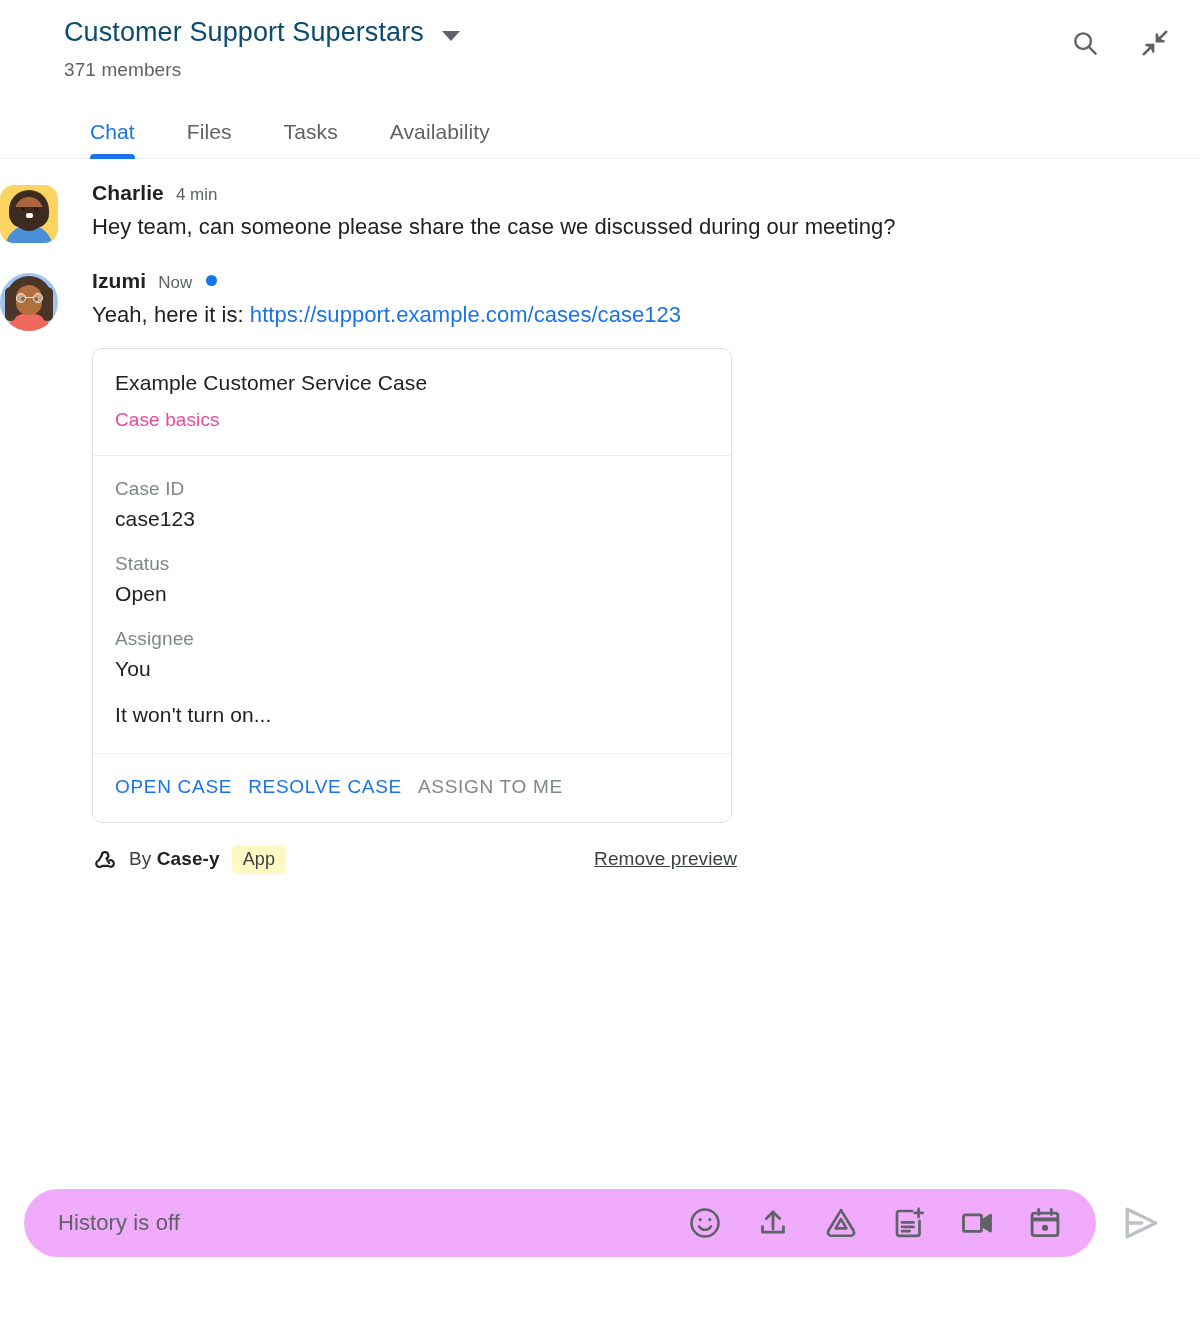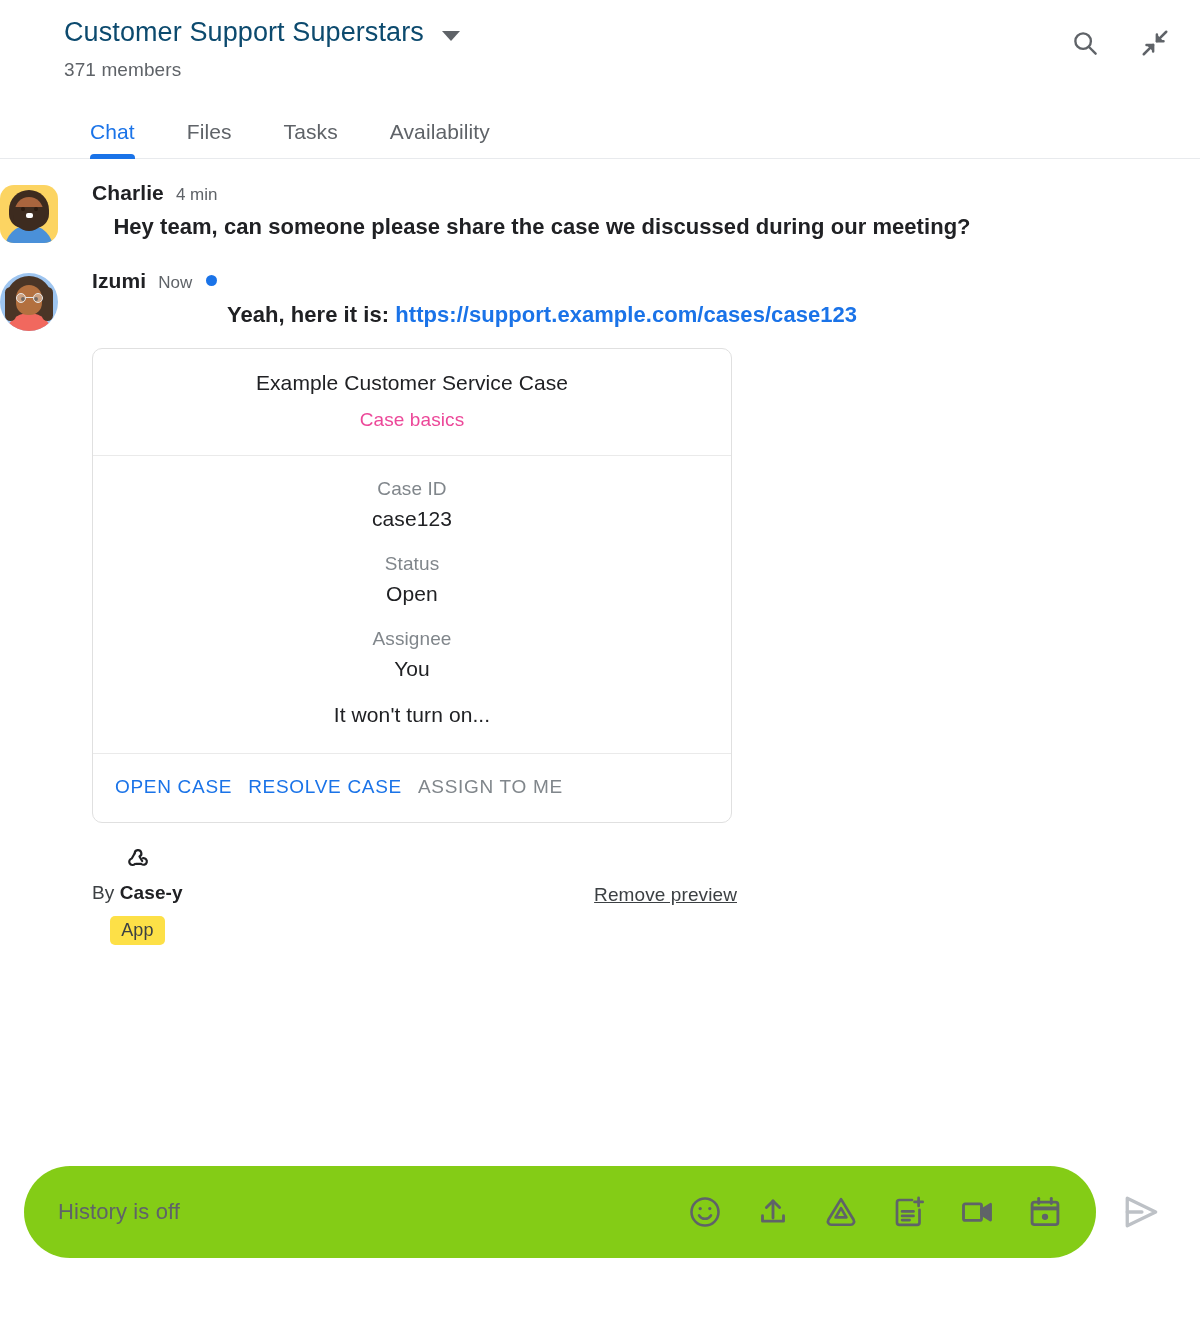--- a/index.html
+++ b/index.html
@@ -89,21 +89,20 @@
     left: 26px; right: 26px;
     bottom: -1px;
     height: 5px;
     background: #1a73e8;
     border-radius: 4px 4px 0 0;
   }
 
   
   .messages {
     padding: 22px 12px 0 0;
-    text-align: center;
   }
   .message {
     display: flex;
     align-items: flex-start;
     padding: 0 0 0 92px;
     position: relative;
     margin-bottom: 26px;
   }
   .msg-body { flex: 1; min-width: 0; }
 
@@ -130,21 +129,20 @@
     display: inline-block;
     align-self: center;
     margin-left: 2px;
   }
   .msg-text {
     font-size: 22px;
     line-height: 1.42;
     color: #202124;
     max-width: 900px;
     letter-spacing: 0.05px;
-    font-weight: bold;
   }
   .msg-link {
     color: #1a73e8;
     text-decoration: none;
     cursor: pointer;
   }
 
   
   .card {
     margin-top: 18px;
@@ -206,30 +204,29 @@
   .attribution {
     display: flex;
     align-items: center;
     width: 645px;
     margin-top: 22px;
   }
   .attr-left {
     display: flex;
     align-items: center;
     gap: 12px;
-    flex-direction: column;
   }
   .attr-by {
     font-size: 19px;
     color: #3c4043;
     letter-spacing: 0.1px;
   }
   .attr-by b { font-weight: 700; color: #202124; }
   .app-chip {
-    background: #fde047;
+    background: #fef9c3;
     color: #3c4043;
     font-size: 18px;
     padding: 4px 11px;
     border-radius: 5px;
     letter-spacing: 0.1px;
   }
   .remove-preview {
     margin-left: auto;
     font-size: 19px;
     color: #3c4043;
@@ -243,23 +240,23 @@
     position: absolute;
     left: 0; right: 0;
     bottom: 78px;
     padding: 0 24px 0 24px;
     display: flex;
     align-items: center;
     gap: 6px;
   }
   .composer {
     flex: 1;
-    background: #84cc16;
+    background: #f0abfc;
     border-radius: 52px;
-    height: 92px;
+    height: 68px;
     display: flex;
     align-items: center;
     padding: 0 28px 0 34px;
   }
   .composer-placeholder {
     font-size: 22px;
     color: #5f6368;
     flex: 1;
     letter-spacing: 0.1px;
   }

